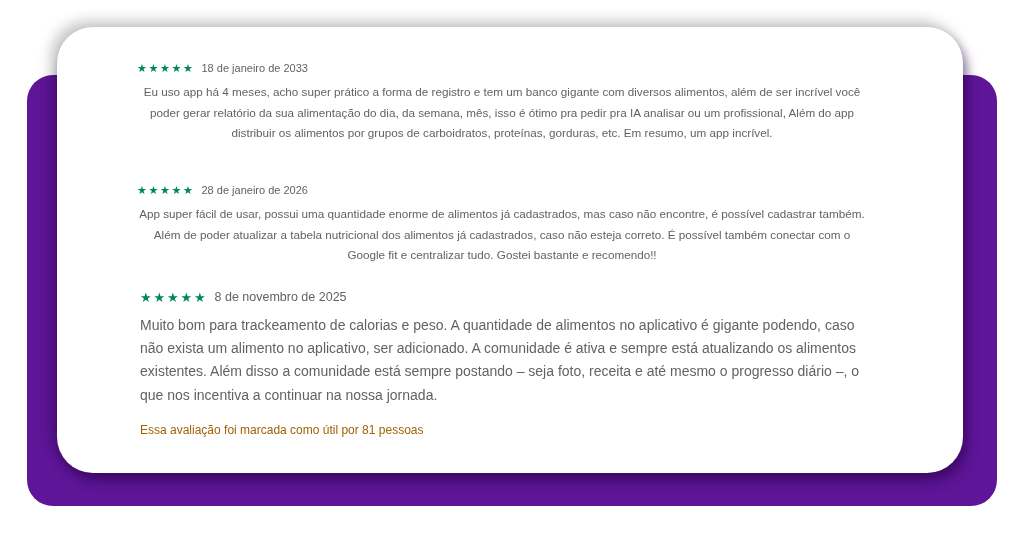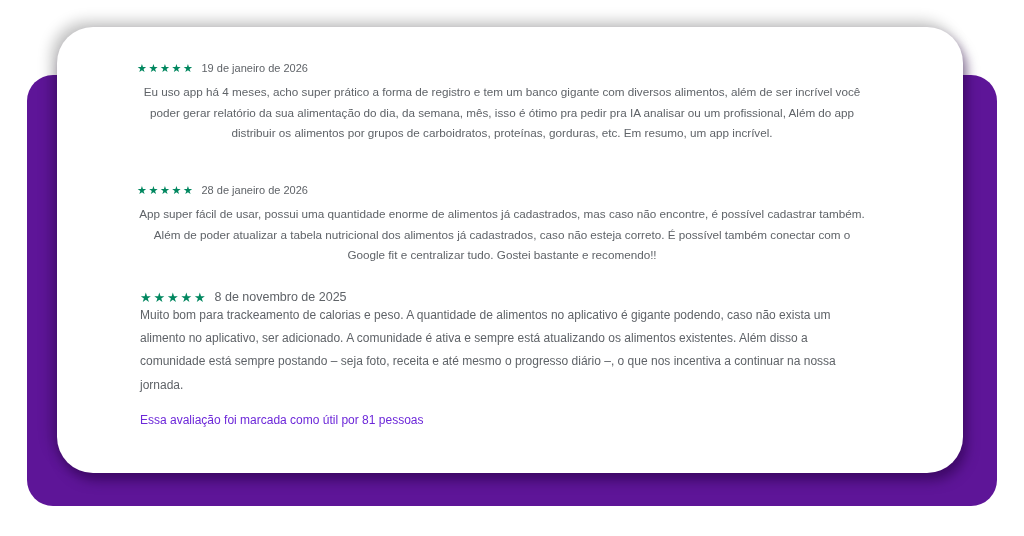--- a/index.html
+++ b/index.html
@@ -66,23 +66,23 @@
 
     
     .review.small .stars span { font-size: 11px; width: 10.5px; }
     .review.small .date { font-size: 11px; }
     .review.small .body-text { font-size: 11.7px; line-height: 20.5px; margin-top: 8px; text-align: center; }
 
     
     .review.large { width: 720px; }
     .review.large .stars span { font-size: 13px; width: 12.5px; }
     .review.large .date { font-size: 12.5px; }
-    .review.large .body-text { font-size: 12px; line-height: 23.2px; }
+    .review.large .body-text { font-size: 14px; line-height: 23.2px; margin-top: 10px; }
     .helpful {
-      color: #6d28d9;
+      color: #a16207;
       font-size: 12px;
       margin-top: 16px;
     }
   </style>
 </head>
 <body>
 
 <div class="stage">
   <div class="purple-bg"></div>
 
@@ -90,21 +90,21 @@
 
     <div class="review small" style="top:35px;">
       <div class="review-header">
         <div class="stars">
           <span>★</span>
           <span>★</span>
           <span>★</span>
           <span>★</span>
           <span>★</span>
         </div>
-        <span class="date">19 de janeiro de 2026</span>
+        <span class="date">18 de janeiro de 2033</span>
       </div>
       <p class="body-text">Eu uso app há 4 meses, acho super prático a forma de registro e tem um banco gigante com diversos alimentos, além de ser incrível você poder gerar relatório da sua alimentação do dia, da semana, mês, isso é ótimo pra pedir pra IA analisar ou um profissional, Além do app distribuir os alimentos por grupos de carboidratos, proteínas, gorduras, etc. Em resumo, um app incrível.</p>
     </div>
 
     <div class="review small" style="top:157px;">
       <div class="review-header">
         <div class="stars">
           <span>★</span>
           <span>★</span>
           <span>★</span>

